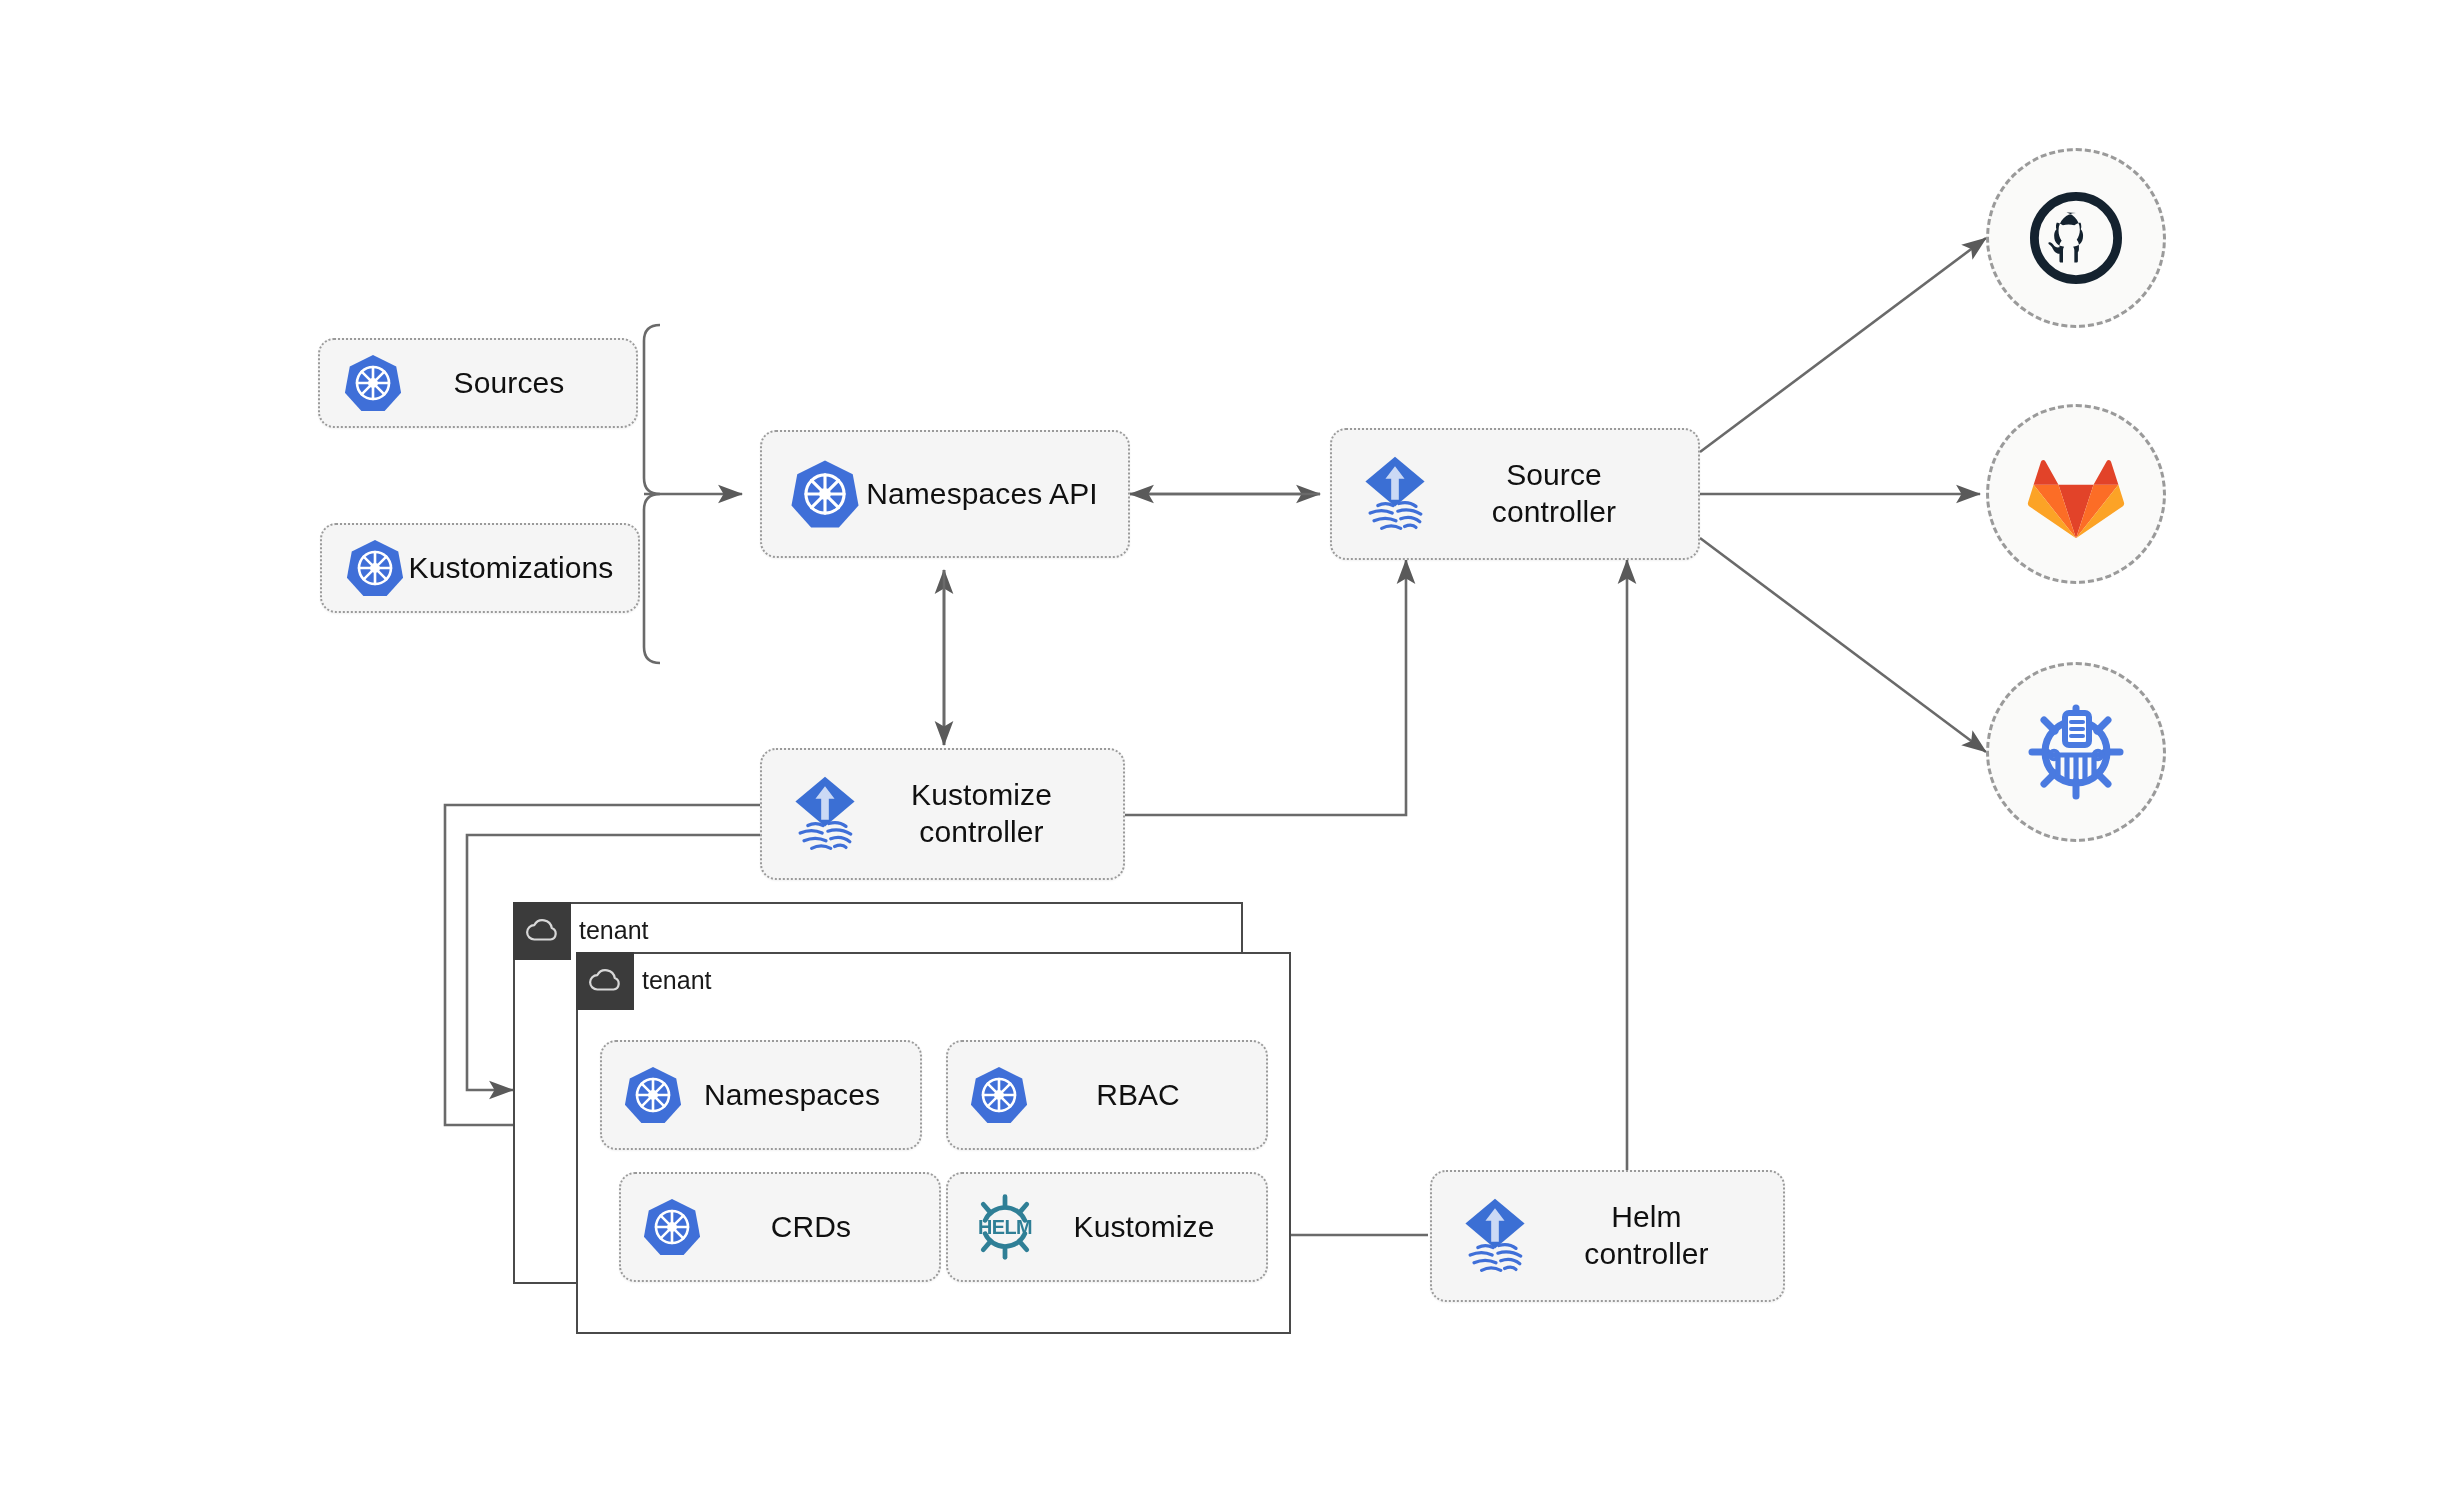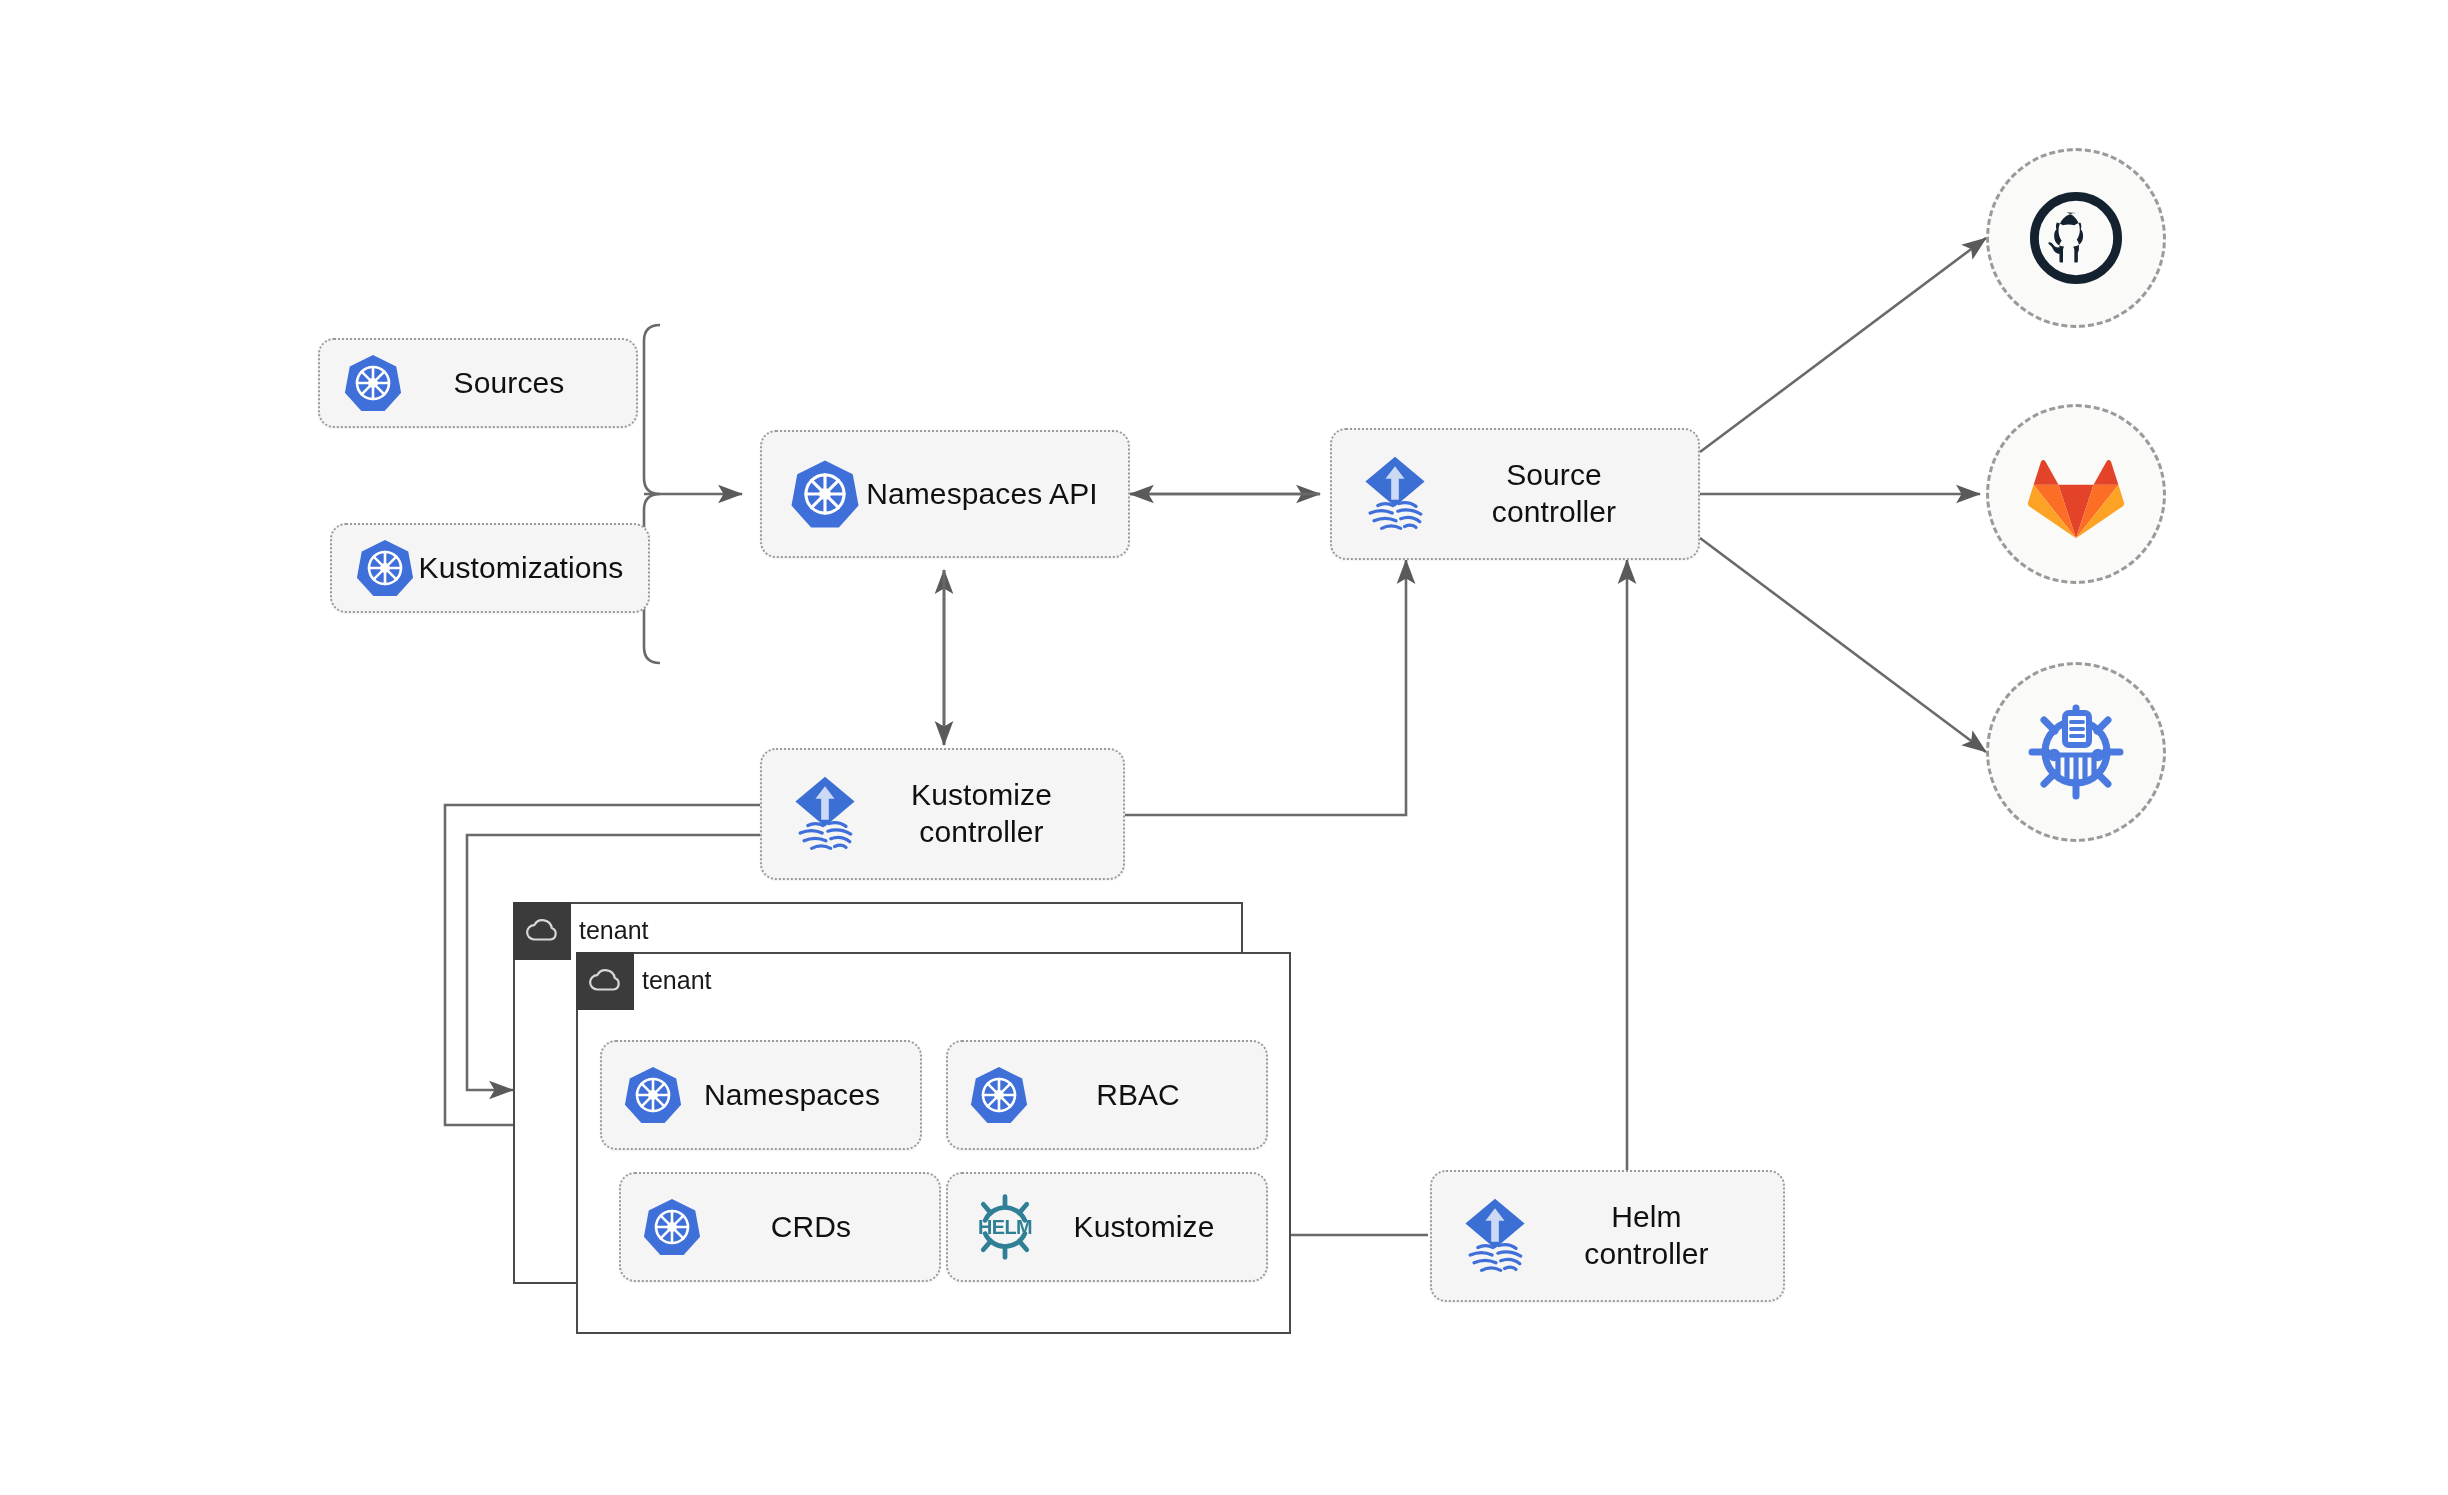--- a/index.html
+++ b/index.html
@@ -120,21 +120,21 @@
           <line x1="20.3" y1="20.3" x2="28.3" y2="28.3"></line>
           <line x1="35.7" y1="35.7" x2="43.7" y2="43.7"></line>
           <line x1="43.7" y1="20.3" x2="35.7" y2="28.3"></line>
           <line x1="28.3" y1="35.7" x2="20.3" y2="43.7"></line>
         </g>
       </svg>
     </span>
     <span class="lbl lbl-center">Sources</span>
   </div>
 
-  <div class="node" style="left:330px;top:523px;width:320px;height:90px;padding:0 22px;justify-content:space-between;">
+  <div class="node" style="left:320px;top:523px;width:320px;height:90px;padding:0 22px;justify-content:space-between;">
     <span class="ico">
       <svg width="62" height="62" viewBox="0 0 64 64">
         <path d="M32 3 L56 15 L61 42 L44 61 L20 61 L3 42 L8 15 Z" fill="#3f6fd8"></path>
         <g fill="none" stroke="#ffffff" stroke-width="2.7" stroke-linecap="round">
           <circle cx="32" cy="32" r="16.5"></circle>
           <circle cx="32" cy="32" r="5.2" fill="#ffffff" stroke="none"></circle>
           <line x1="32" y1="15.5" x2="32" y2="26.8"></line>
           <line x1="32" y1="37.2" x2="32" y2="48.5"></line>
           <line x1="15.5" y1="32" x2="26.8" y2="32"></line>
           <line x1="37.2" y1="32" x2="48.5" y2="32"></line>

